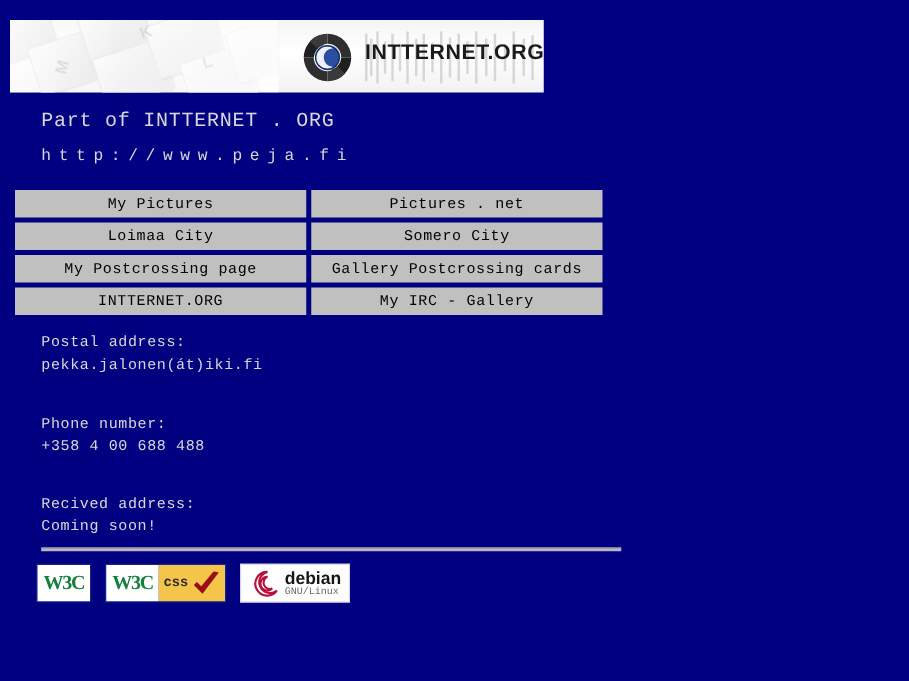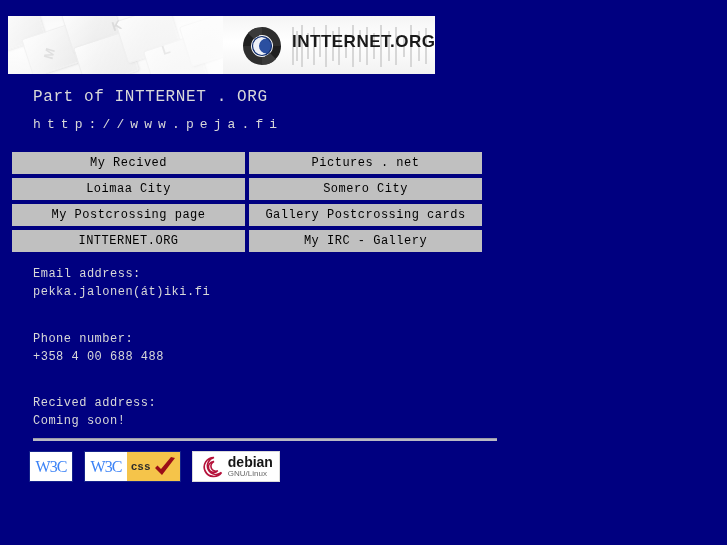--- a/index.html
+++ b/index.html
@@ -133,23 +133,23 @@
   .badge { height: 31px; display: flex; box-sizing: border-box; }
 
   .w3c-badge { border: 1px solid #16238c; }
   .w3c-left {
     width: 42px;
     background: #ffffff;
     display: flex;
     align-items: center;
     justify-content: center;
     font-family: "Liberation Serif", serif;
-    font-weight: normal;
+    font-weight: bold;
     font-size: 16px;
-    color: #3b82f6;
+    color: #15803d;
     letter-spacing: -1px;
   }
   .w3c-right {
     background: #f5c44a;
     display: flex;
     align-items: center;
     position: relative;
     padding: 0 3px 0 4px;
   }
   .w3c-right .lbl {
@@ -172,21 +172,21 @@
   }
   .deb-txt { margin-left: 3px; line-height: 1; }
   .deb-name {
     font-family: "Liberation Sans", sans-serif;
     font-weight: bold;
     font-size: 14px;
     color: #161616;
     display: block;
   }
   .deb-sub {
-    font-family: Liberation Sans, sans-serif;
+    font-family: Liberation Mono, monospace;
     font-size: 8px;
     color: #6a6a6a;
     display: block;
     margin-top: 1px;
   }
 </style>
 </head>
 <body>
 
 <div class="banner">
@@ -249,39 +249,39 @@
     <span class="logo-text">INTTERNET.ORG</span>
   </div>
 </div>
 
 <div class="line part-of">Part of INTTERNET . ORG</div>
 <div class="line url">http://www.peja.fi</div>
 
 <table class="linktable">
   <tbody>
     <tr>
-      <td>My Recived</td>
+      <td>My Pictures</td>
       <td>Pictures . net</td>
     </tr>
     <tr>
       <td>Loimaa City</td>
       <td>Somero City</td>
     </tr>
     <tr>
       <td>My Postcrossing page</td>
       <td>Gallery Postcrossing cards</td>
     </tr>
     <tr>
       <td>INTTERNET.ORG</td>
       <td>My IRC - Gallery</td>
     </tr>
   </tbody>
 </table>
 
-<div class="contact c1">Email address:</div>
+<div class="contact c1">Postal address:</div>
 <div class="contact c2">pekka.jalonen(át)iki.fi</div>
 <div class="contact c3">Phone number:</div>
 <div class="contact c4">+358 4 00 688 488</div>
 <div class="contact c5">Recived address:</div>
 <div class="contact c6">Coming soon!</div>
 
 <div class="rule"></div>
 
 <div class="badges">
 

